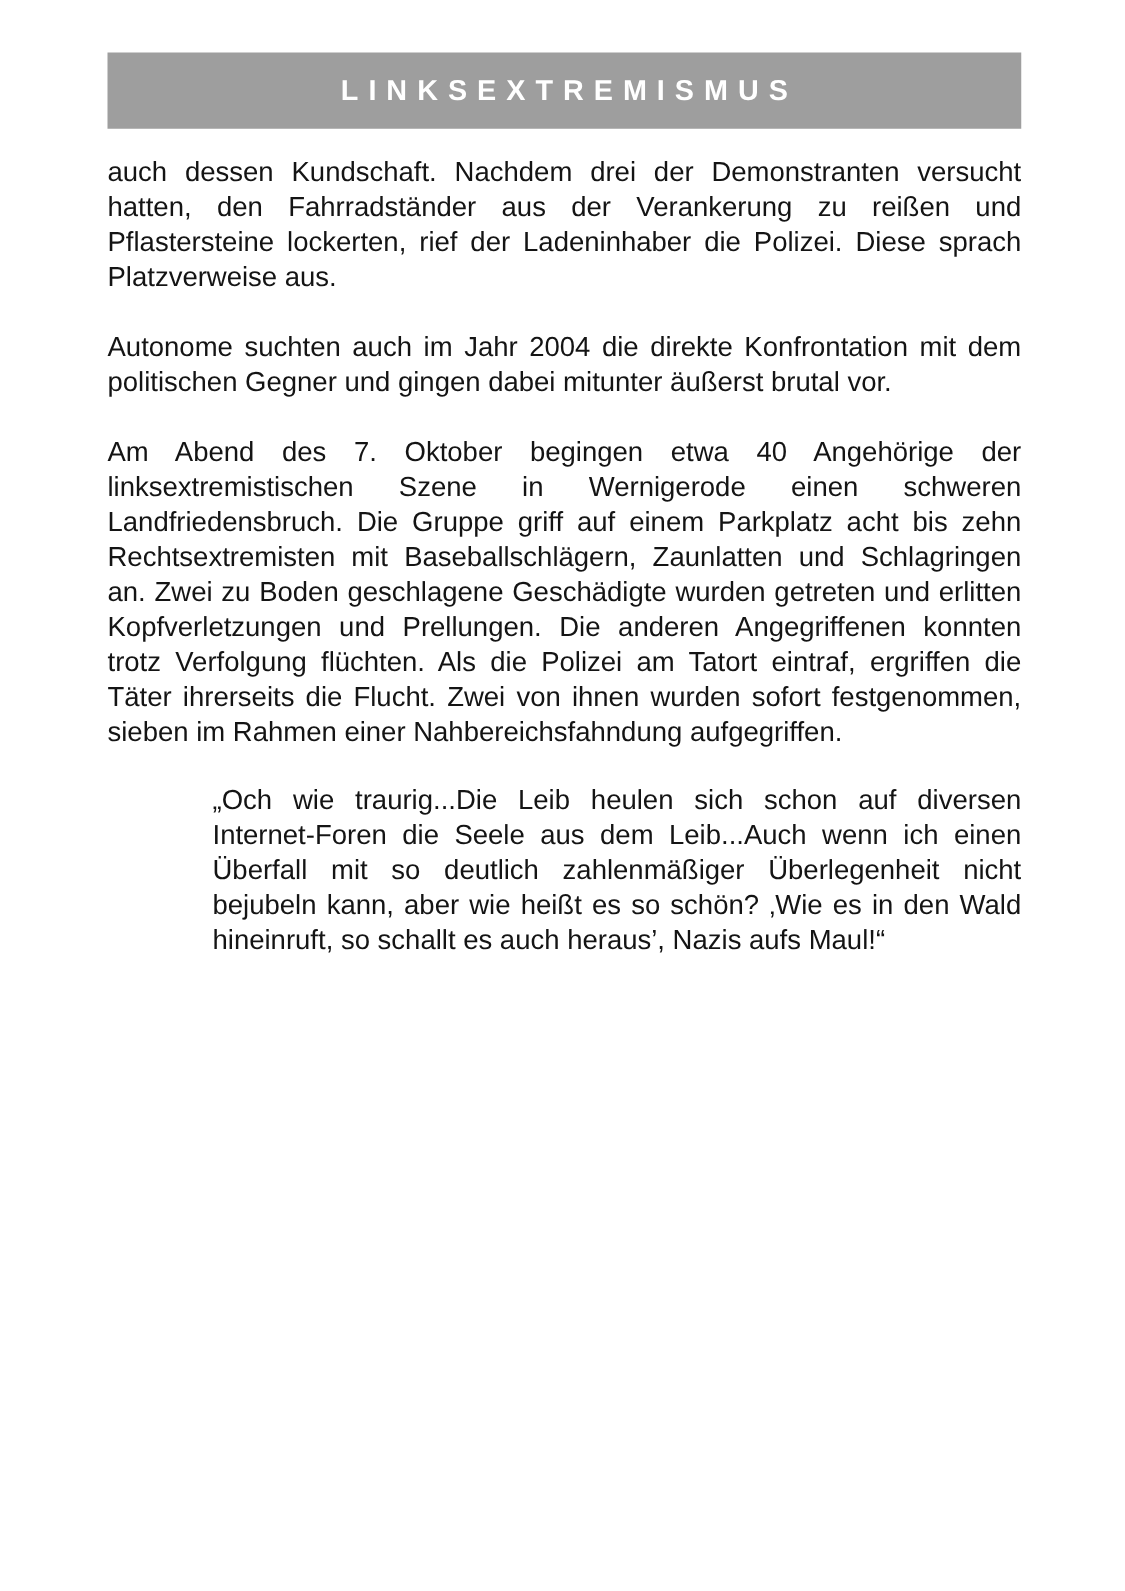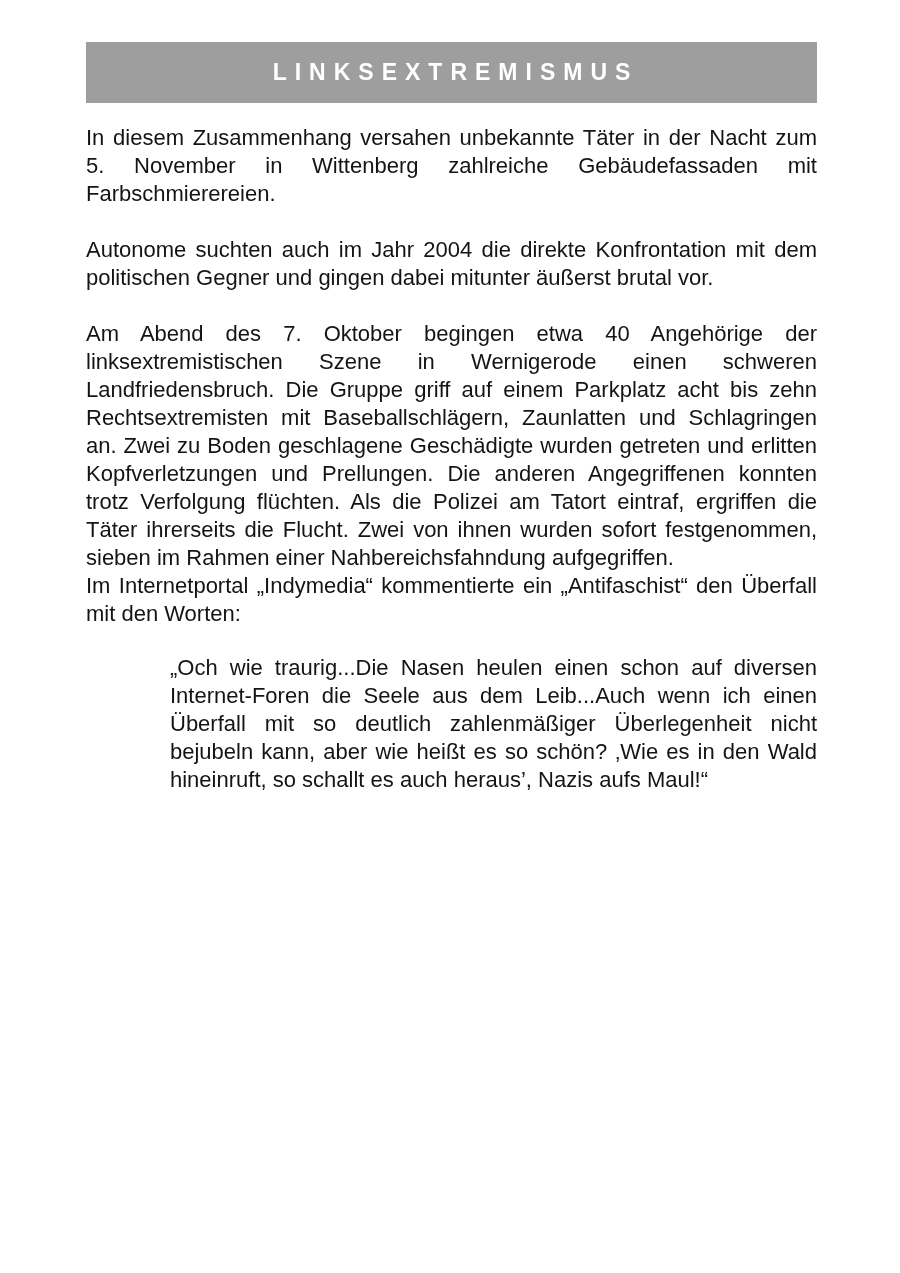--- a/index.html
+++ b/index.html
@@ -79,24 +79,23 @@
 </head>
 <body>
 
 <div class="page">
 
   <header class="banner">
     <span class="banner-title">LINKSEXTREMISMUS</span>
   </header>
 
   <main class="body-text">
-    <p class="para">In diesem Zusammenhang versahen unbekannte Täter in der Nacht zum 5. November in Wittenberg zahlreiche Gebäudefassaden mit Farbschmierereien.</p>
+    <p class="para">auch dessen Kundschaft. Nachdem drei der Demonstranten versucht hatten, den Fahrradständer aus der Verankerung zu reißen und Pflastersteine lockerten, rief der Ladeninhaber die Polizei. Diese sprach Platzverweise aus.</p>
     <p class="para gap-before">Autonome suchten auch im Jahr 2004 die direkte Konfrontation mit dem politischen Gegner und gingen dabei mitunter äußerst brutal vor.</p>
     <p class="para gap-before">Am Abend des 7. Oktober begingen etwa 40 Angehörige der linksextremistischen Szene in Wernigerode einen schweren Landfriedensbruch. Die Gruppe griff auf einem Parkplatz acht bis zehn Rechtsextremisten mit Baseballschlägern, Zaunlatten und Schlagringen an. Zwei zu Boden geschlagene Geschädigte wurden getreten und erlitten Kopfverletzungen und Prellungen. Die anderen Angegriffenen konnten trotz Verfolgung flüchten. Als die Polizei am Tatort eintraf, ergriffen die Täter ihrerseits die Flucht. Zwei von ihnen wurden sofort festgenommen, sieben im Rahmen einer Nahbereichsfahndung aufgegriffen.</p>
-    <p class="para">Im Internetportal „Indymedia“ kommentierte ein „Antifaschist“ den Überfall mit den Worten:</p>
-    <blockquote class="quote">„Och wie traurig...Die Nasen heulen einen schon auf diversen Internet-Foren die Seele aus dem Leib...Auch wenn ich einen Überfall mit so deutlich zahlenmäßiger Überlegenheit nicht bejubeln kann, aber wie heißt es so schön? ‚Wie es in den Wald hineinruft, so schallt es auch heraus’, Nazis aufs Maul!“</blockquote>
+    <blockquote class="quote">„Och wie traurig...Die Leib heulen sich schon auf diversen Internet-Foren die Seele aus dem Leib...Auch wenn ich einen Überfall mit so deutlich zahlenmäßiger Überlegenheit nicht bejubeln kann, aber wie heißt es so schön? ‚Wie es in den Wald hineinruft, so schallt es auch heraus’, Nazis aufs Maul!“</blockquote>
   </main>
 
   <div class="footer-rule"></div>
 
   <div class="page-number">55</div>
 
 </div>
 
 </body></html>

